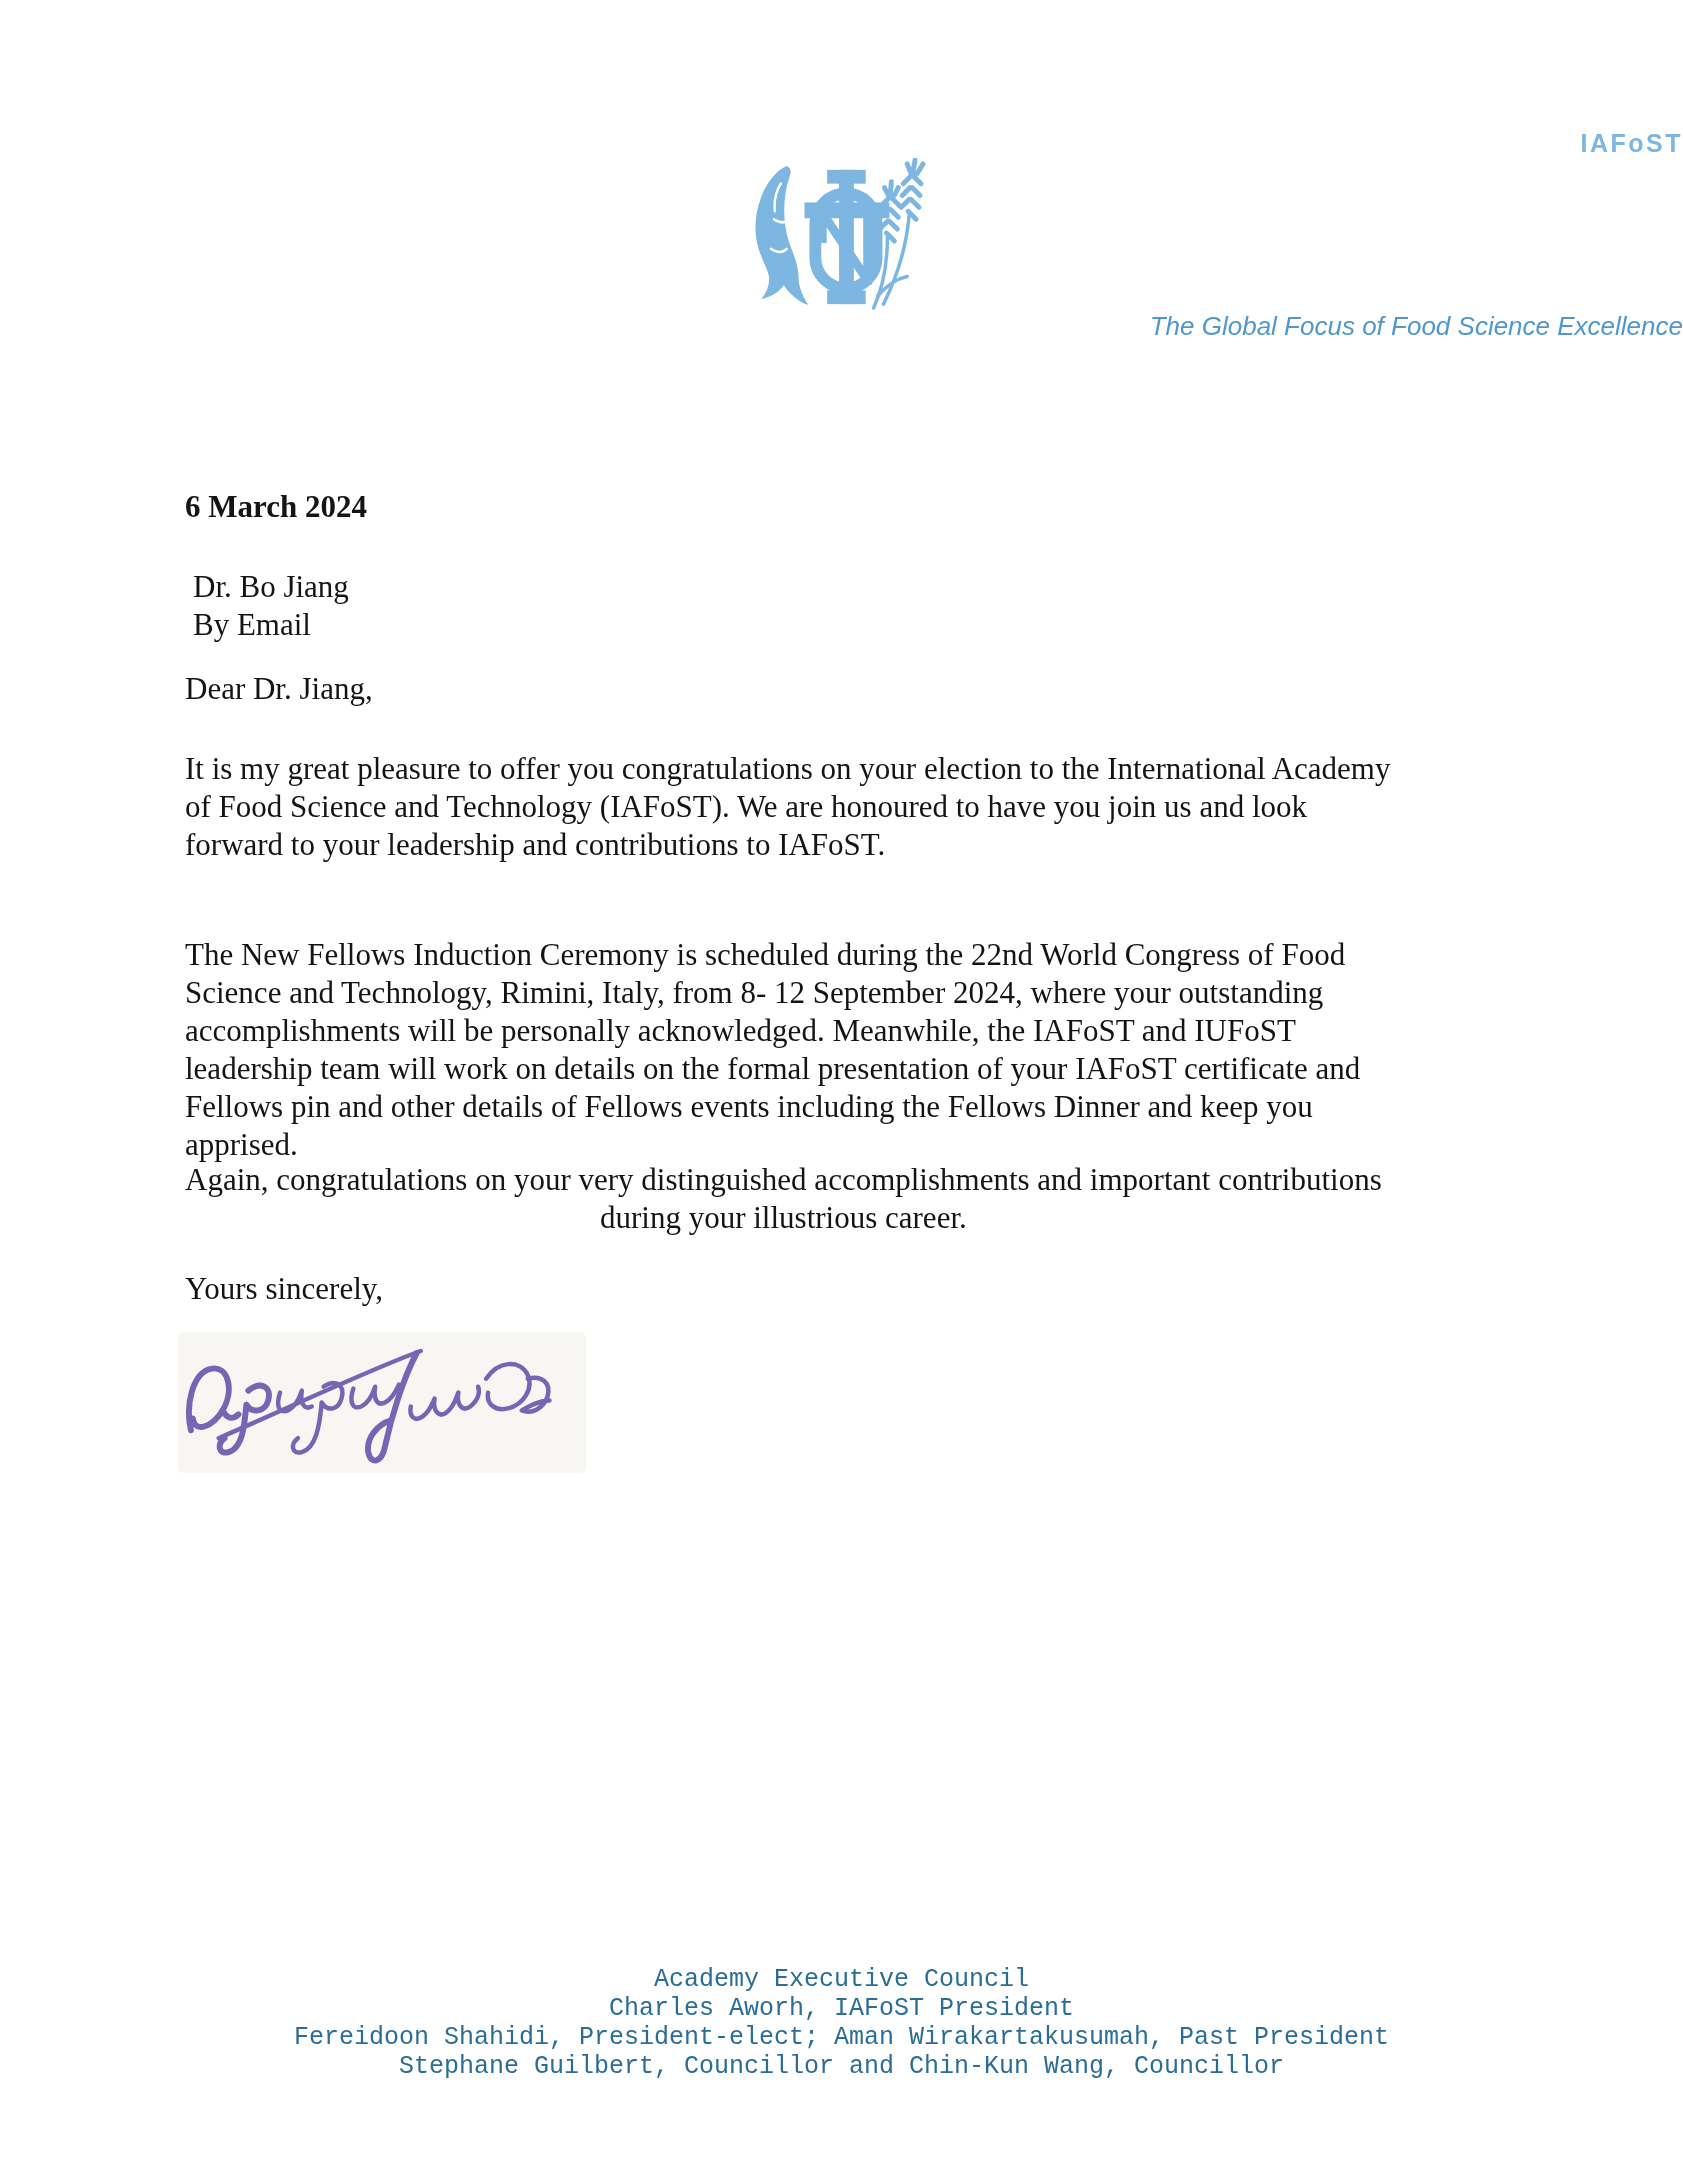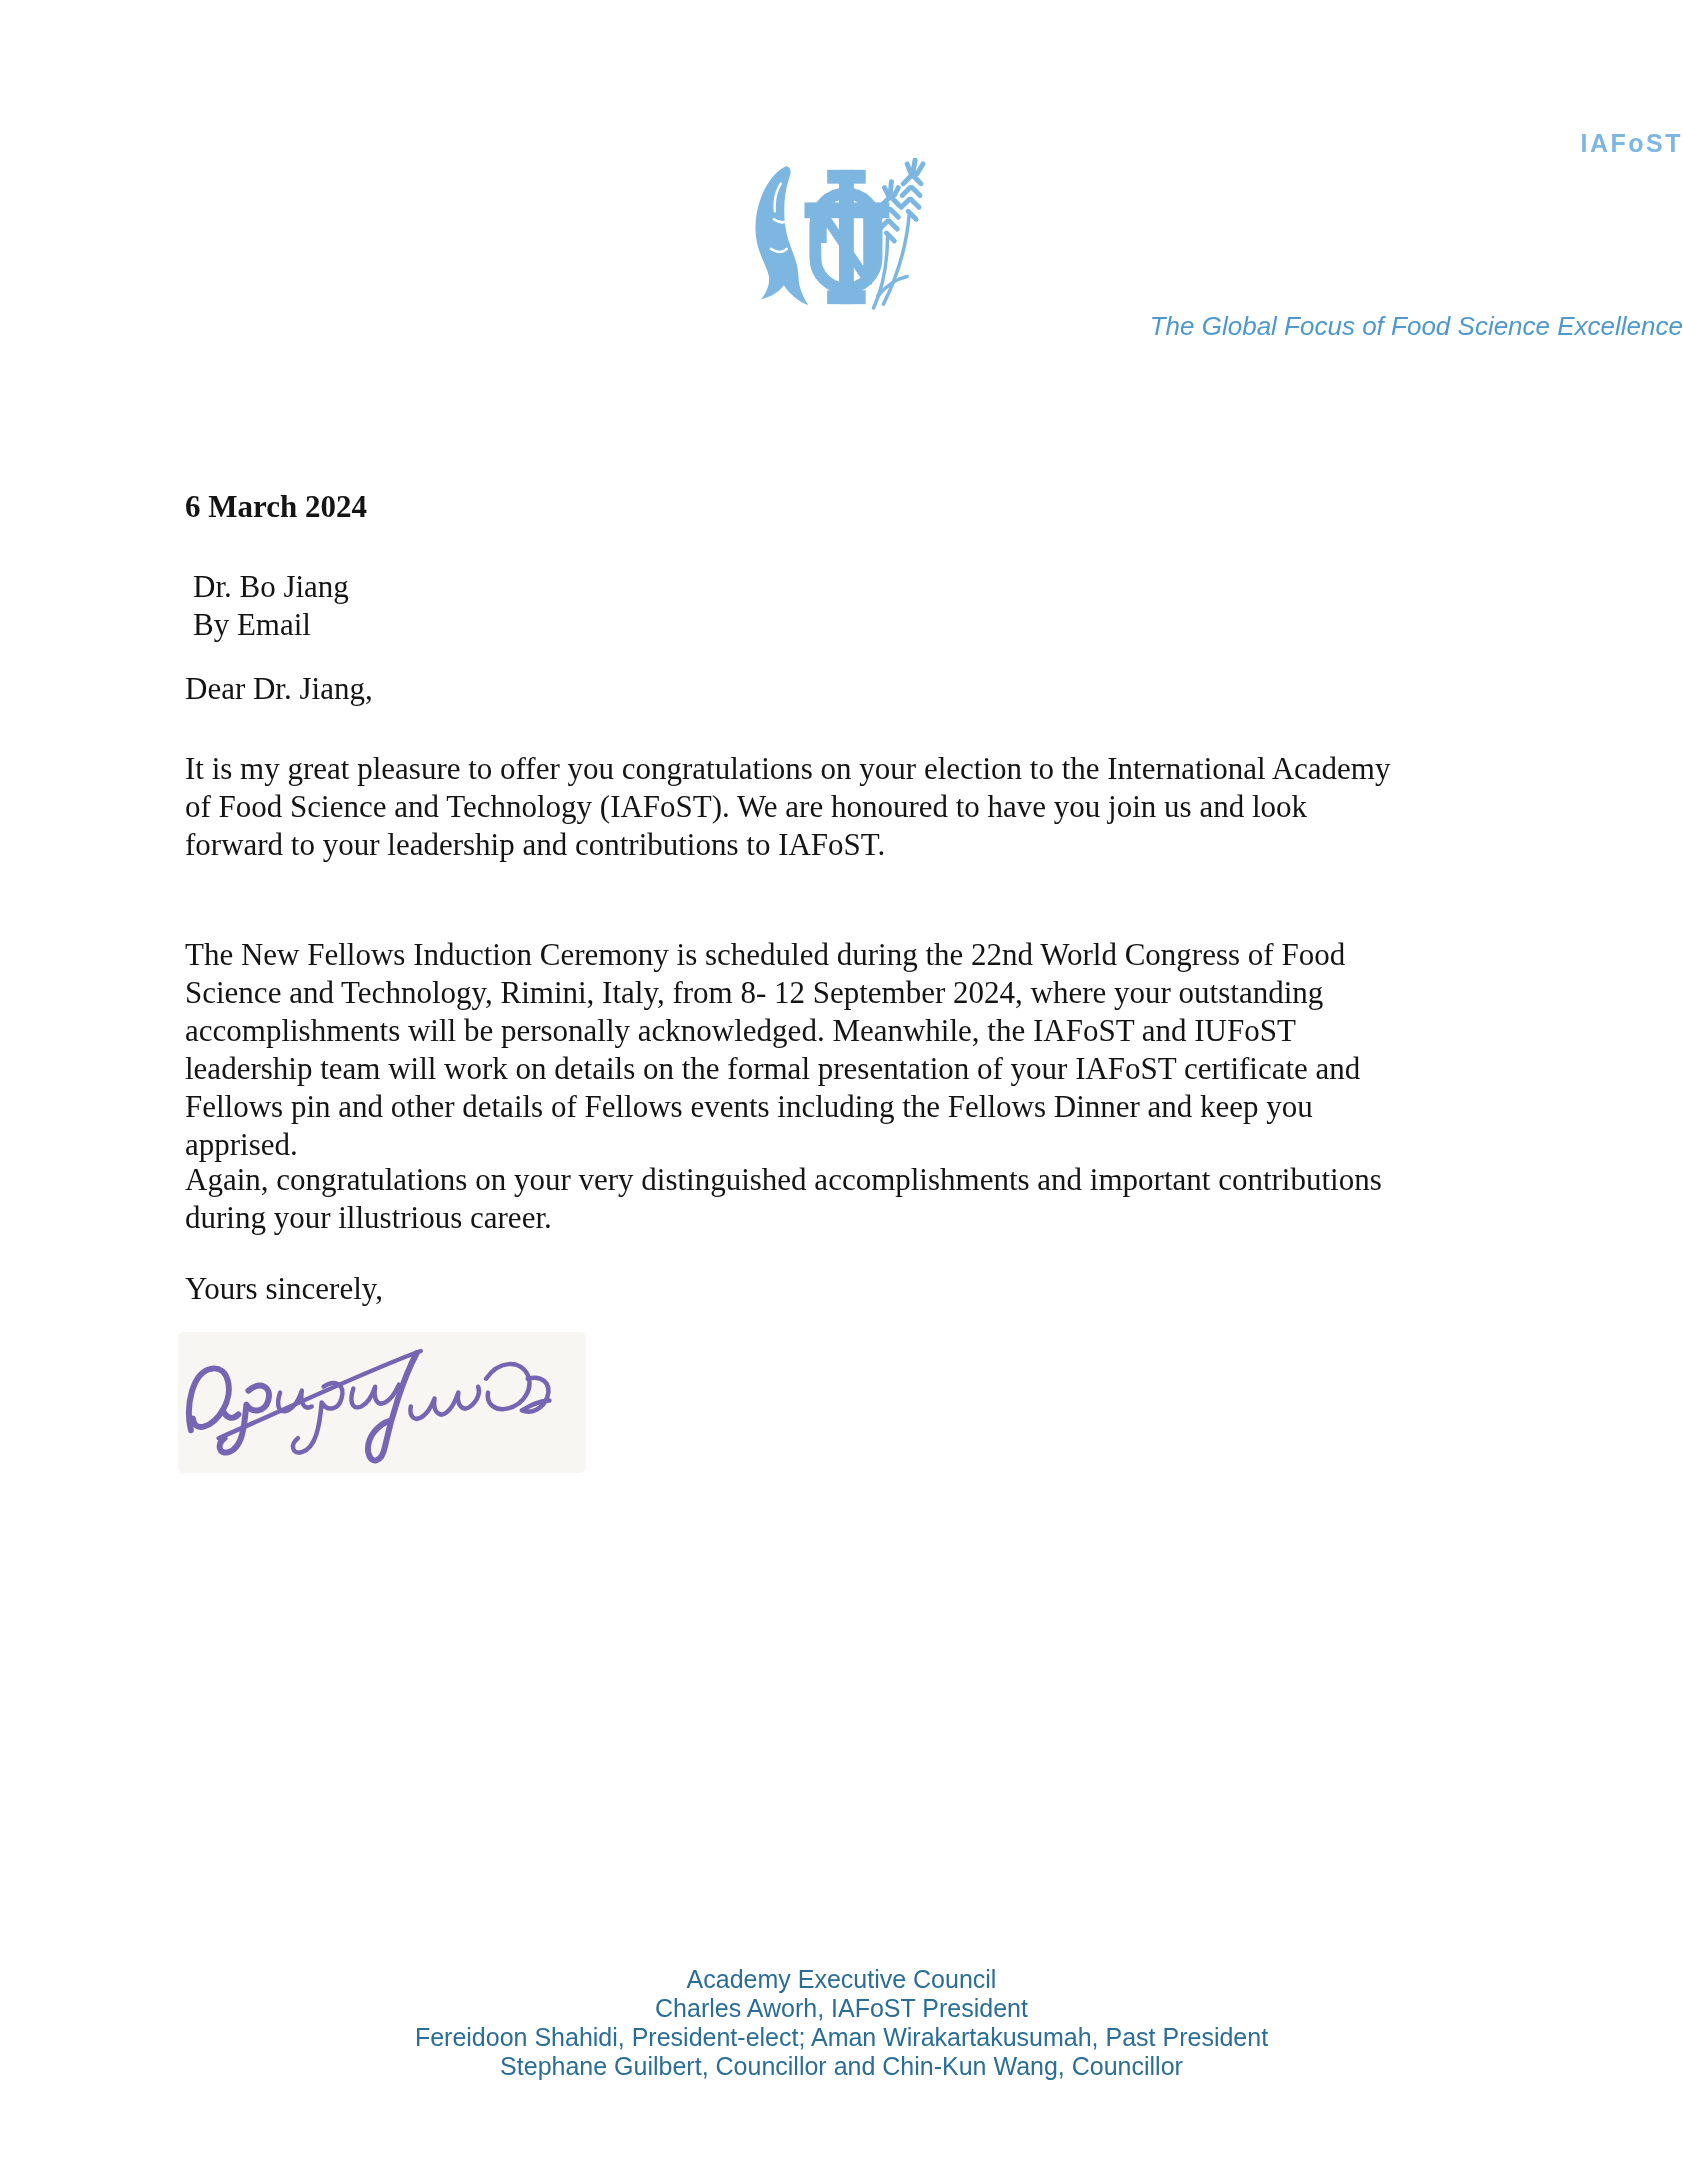--- a/index.html
+++ b/index.html
@@ -46,21 +46,21 @@
     left: 185px;
     font-size: 31px;
     line-height: 38px;
     white-space: pre;
   }
   .date-line       { top: 488px; font-weight: bold;  }
   .recipient-block { top: 568px; margin-left: 8px;  }
   .salutation      { top: 670px;  }
   .para-1          { top: 750px;  }
   .para-2          { top: 936px;  }
-  .para-3          { top: 1161px; }
+  .para-3          { top: 1161px; text-align: center; }
   .closing         { top: 1270px; }
   .signoff-block   { top: 1488px; }
 
   
   .sig-tint {
     position: absolute;
     top: 1332px; left: 178px;
     width: 408px; height: 141px;
     background: rgba(213, 204, 190, 0.18);
     border-radius: 6px;
@@ -69,21 +69,21 @@
     position: absolute;
     top: 1335px; left: 183px;
     width: 416px; height: 139px;
   }
 
   
   .footer-block {
     position: absolute;
     top: 1965px; left: 0; right: 0;
     text-align: center;
-    font-family: Liberation Sans, sans-serif;
+    font-family: Liberation Mono, monospace;
     font-size: 25px;
     line-height: 29px;
     color: #2a6d97;
   }
 </style>
 </head>
 <body>
 
 <div class="page">
 

